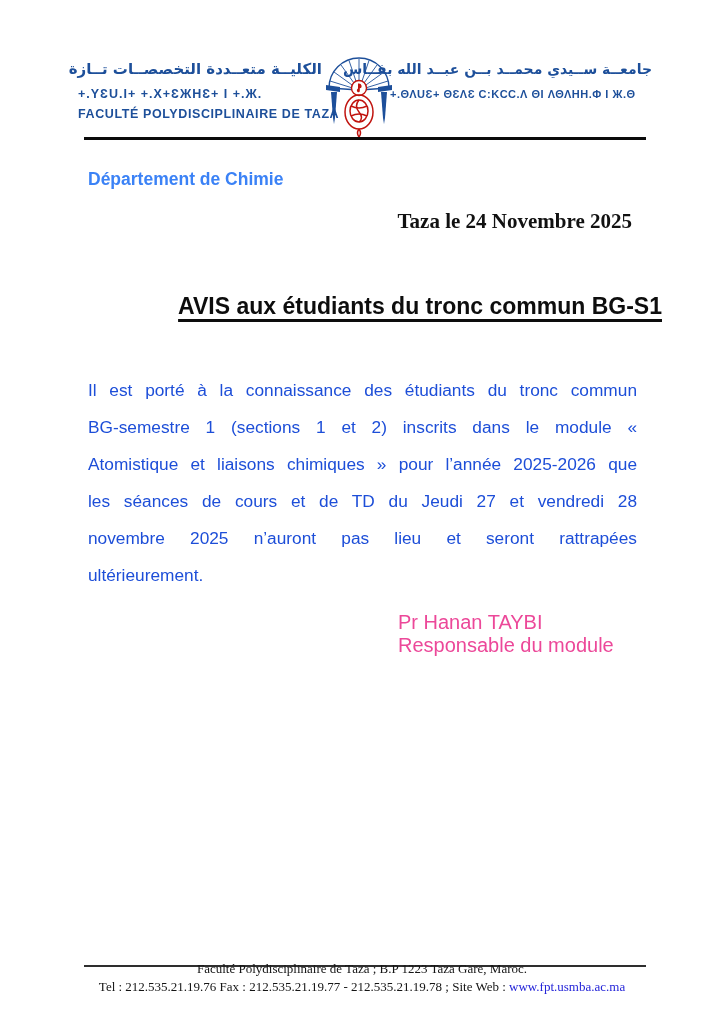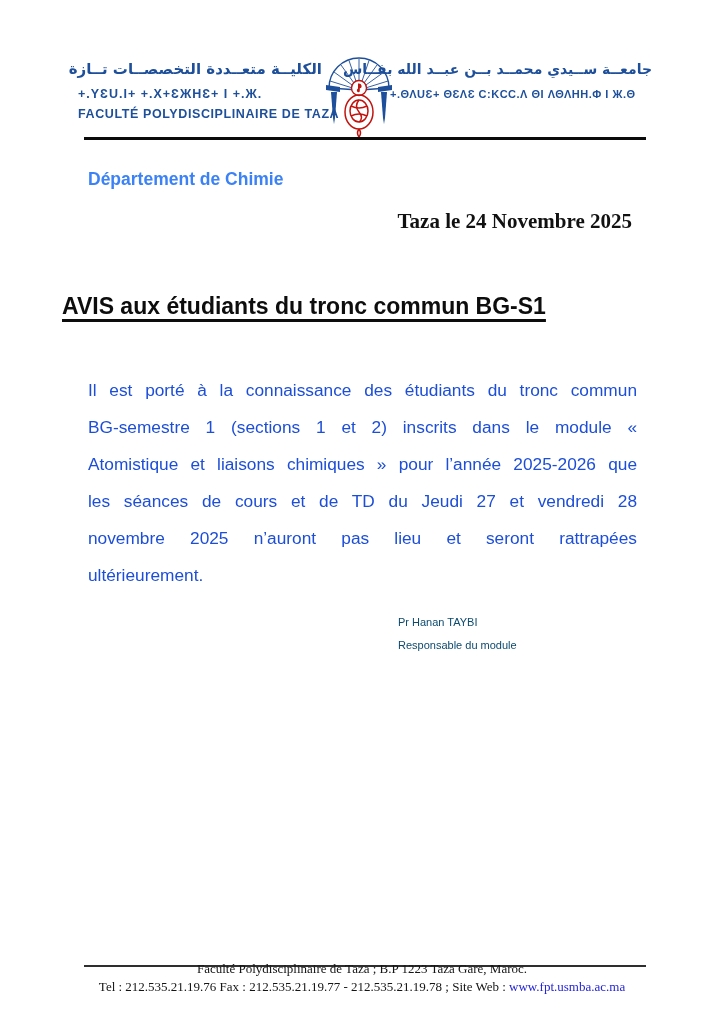--- a/index.html
+++ b/index.html
@@ -56,40 +56,40 @@
   .dateline{
     position:absolute;left:88px;top:209px;width:544px;
     text-align:right;
     font-family:"Liberation Serif",serif;
     font-weight:bold;font-size:21px;color:#111;
   }
 
   
   .title{
     position:absolute;left:62px;top:293px;width:600px;
-    text-align:left;font-weight:bold;font-size:23px;color:#0d0d0d;
+    text-align:right;font-weight:bold;font-size:23px;color:#0d0d0d;
   }
   .title span{
     text-decoration:underline;
     text-decoration-thickness:2.5px;
     text-underline-offset:5px;
   }
 
   
   .body-text{
     position:absolute;left:88px;top:372px;width:549px;
     font-size:17.3px;line-height:37px;color:#1d4ed8;
   }
   .bline{text-align:justify;text-align-last:justify;}
   .bline.last{text-align-last:left;}
 
   
   .signature{
     position:absolute;left:398px;top:611px;
-    font-size:11px;line-height:23px;color:#0c4a6e;
+    font-size:20px;line-height:23px;color:#ec4899;
   }
 
   
   .rule-thin{
     position:absolute;left:84px;top:965px;width:562px;height:2px;
     background:#2e2e2e;
   }
   .footer{
     position:absolute;left:62px;top:960px;width:600px;
     text-align:center;

